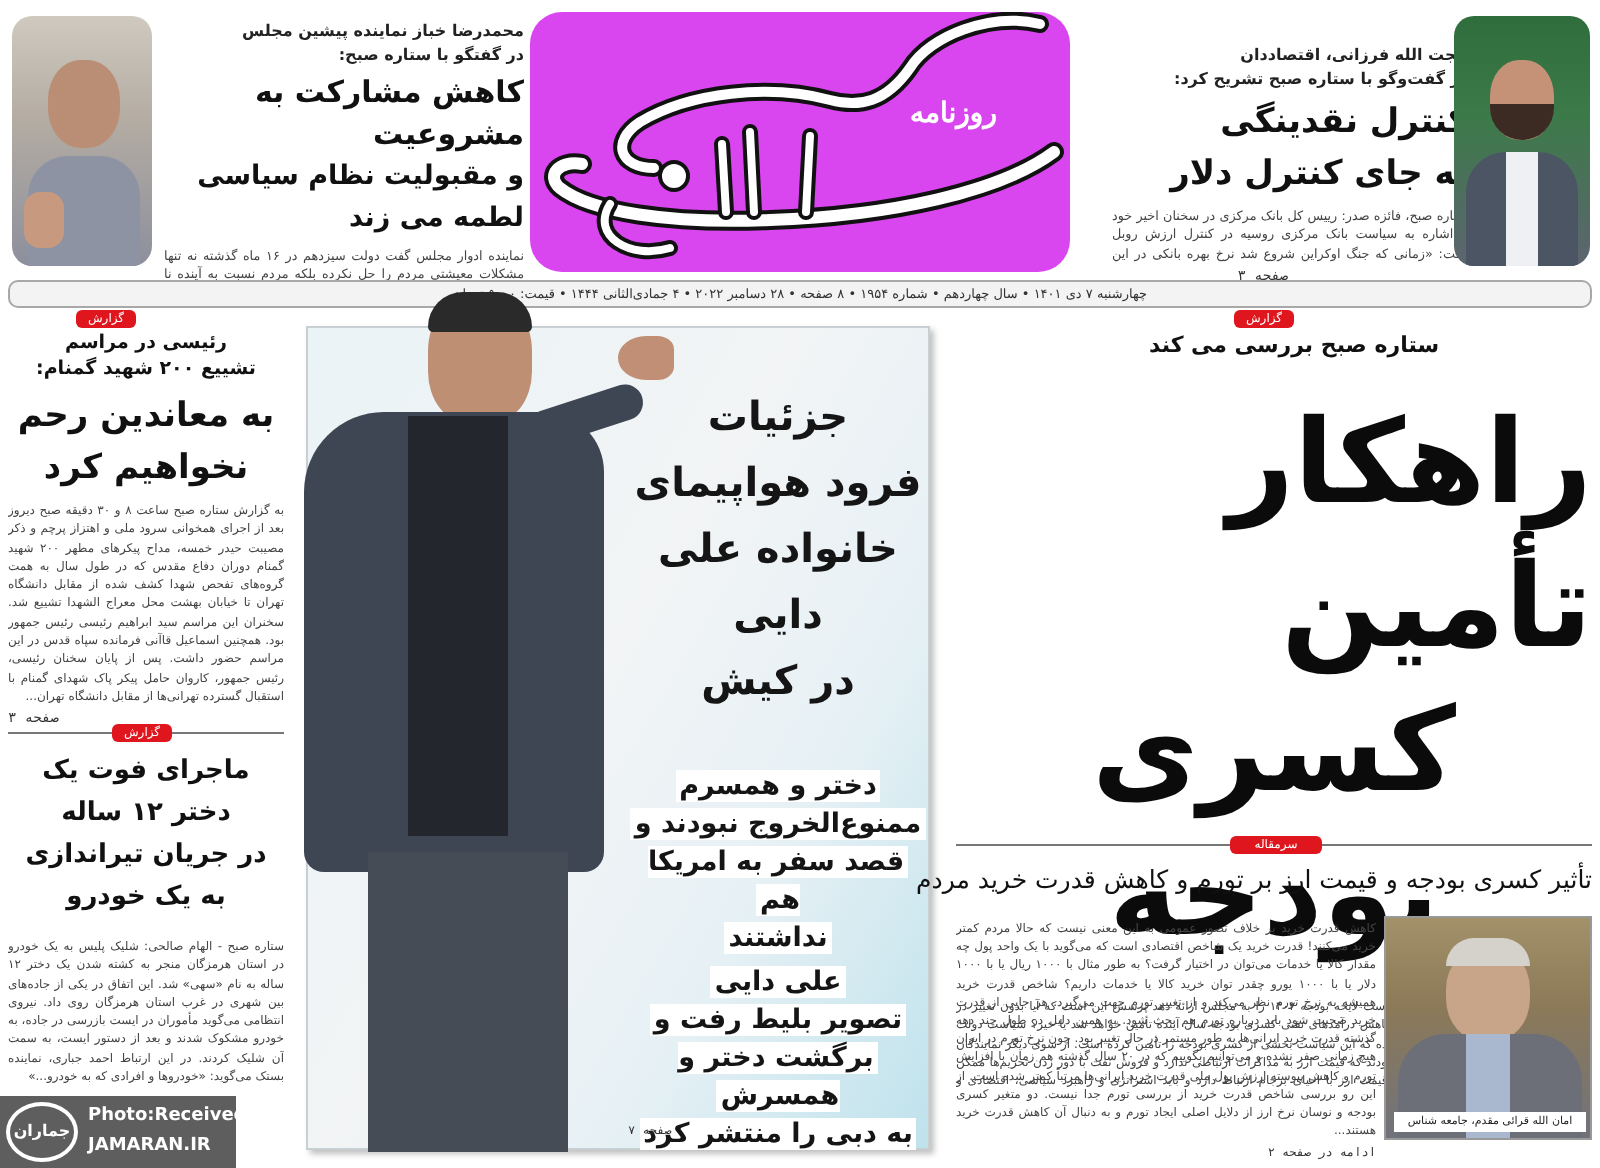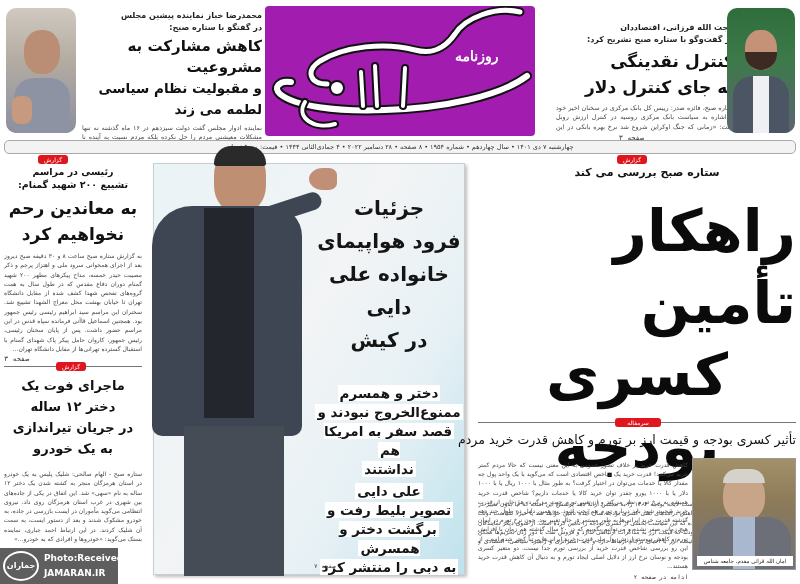--- a/index.html
+++ b/index.html
@@ -8,21 +8,21 @@
   .rtl { direction: rtl; text-align: right; }
   .abs { position: absolute; }
 
   
   .photo-box { border-radius: 10px; overflow: hidden; background: #d9d6cf; }
   .kicker { font-size: 9.5px; font-weight: bold; line-height: 13px; color: #222; }
   .hl-small { font-weight: bold; color: #111; }
   .body-text { font-size: 6.4px; line-height: 9.4px; color: #444; text-align: justify; }
   .page-ref { font-size: 7px; color: #333; font-family: Liberation Mono, monospace; }
 
-  .logo-box { background: #a21caf; border-radius: 4px; overflow: hidden; }
+  .logo-box { background: #d946ef; border-radius: 16px; overflow: hidden; }
   .logo-text { color: #fff; font-family: "DejaVu Serif", serif; font-weight: bold; }
 
   .dateline { border: 1px solid #a8a8a8; border-radius: 5px; background: #f3f3f3; font-size: 6.5px; color: #333; text-align: center; line-height: 12px; }
 
   .tag { background: #e0161e; color: #fff; font-size: 6px; line-height: 9px; text-align: center; border-radius: 3px; }
 
   .hero-box { background: linear-gradient(120deg, #eaf3f6 0%, #f2f4f5 45%, #e7f1f5 70%, #bfe2ec 100%); border: 1px solid #c7cfd3; box-shadow: 2px 2px 3px rgba(0,0,0,0.25); }
   .hero-title { font-size: 25px; font-weight: bold; line-height: 33px; text-align: center; color: #151515; }
   .hero-sub { font-size: 13.5px; font-weight: bold; line-height: 19px; text-align: center; color: #151515; }
   .hero-sub span { background: #fff; padding: 0 2px; }

